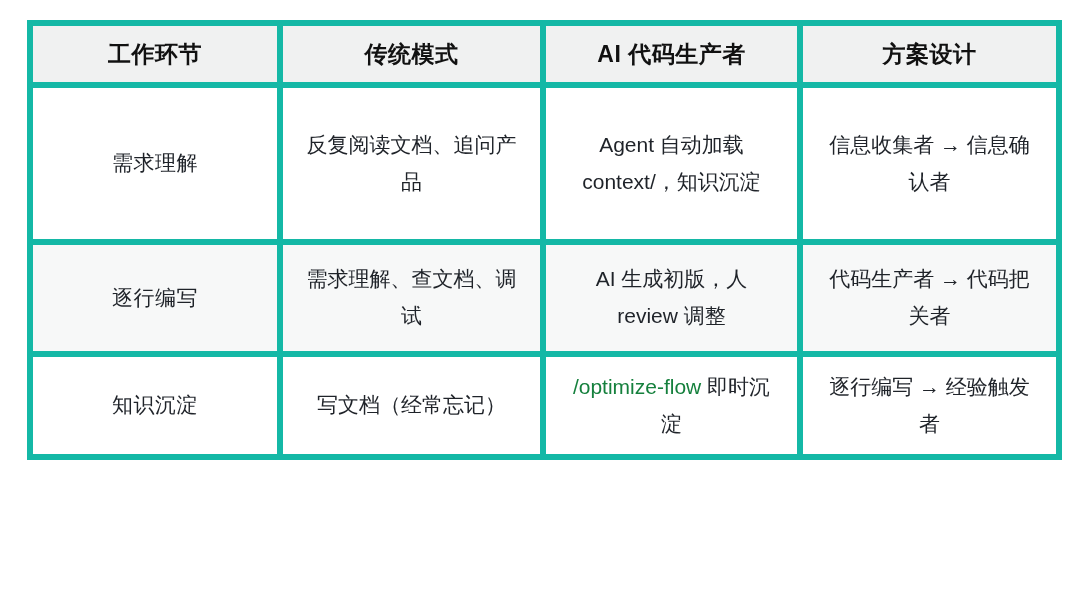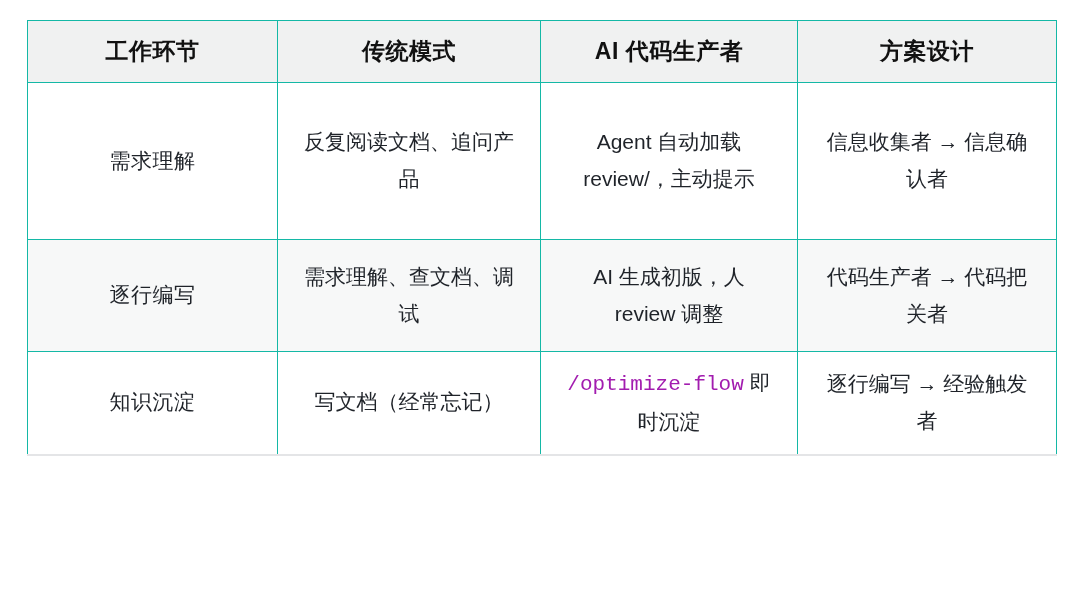--- a/index.html
+++ b/index.html
@@ -22,21 +22,21 @@
     width: 1029px;
     border: 1px solid #e9eaeb;
     border-bottom: 2px solid #e4e5e7;
   }
   table.cmp col.c1 { width: 250px; }
   table.cmp col.c2 { width: 263px; }
   table.cmp col.c3 { width: 257px; }
   table.cmp col.c4 { width: 259px; }
 
   table.cmp th, table.cmp td {
-    border: 1px solid #14b8a6;
+    border: 6px solid #14b8a6;
     text-align: center;
     vertical-align: middle;
     padding: 10px 22px;
     box-sizing: border-box;
     margin-left: 15px;
   }
   table.cmp thead tr { height: 62px; }
   table.cmp th {
     background: #f0f1f1;
     color: #111111;
@@ -58,23 +58,23 @@
   table.cmp tr.r3 { height: 112px; }
   table.cmp tr.r4 { height: 103px; }
 
   td.stage {
     font-weight: 400;
     font-size: 22px;
     color: #3d4757;
     letter-spacing: 0.5px;
   }
   .mono {
-    font-family: Liberation Mono, monospace;
+    font-family: Liberation Sans, sans-serif;
     font-size: 21px;
-    color: #a21caf;
+    color: #15803d;
   }
 </style>
 </head>
 <body>
 
 <div class="page">
   <table class="cmp">
     <colgroup>
       <col class="c1">
         <col class="c2">
@@ -86,21 +86,21 @@
         <th>工作环节</th>
         <th>传统模式</th>
         <th>AI 代码生产者</th>
         <th>方案设计</th>
       </tr>
     </thead>
     <tbody>
       <tr class="r1">
         <td class="stage">需求理解</td>
         <td>反复阅读文档、追问产品</td>
-        <td>Agent 自动加载 review/，主动提示</td>
+        <td>Agent 自动加载 context/，知识沉淀</td>
         <td>信息收集者 → 信息确认者</td>
       </tr>
       <tr class="r3">
         <td class="stage">逐行编写</td>
         <td>需求理解、查文档、调试</td>
         <td>AI 生成初版，人 review 调整</td>
         <td>代码生产者 → 代码把关者</td>
       </tr>
       <tr class="r4">
         <td class="stage">知识沉淀</td>

